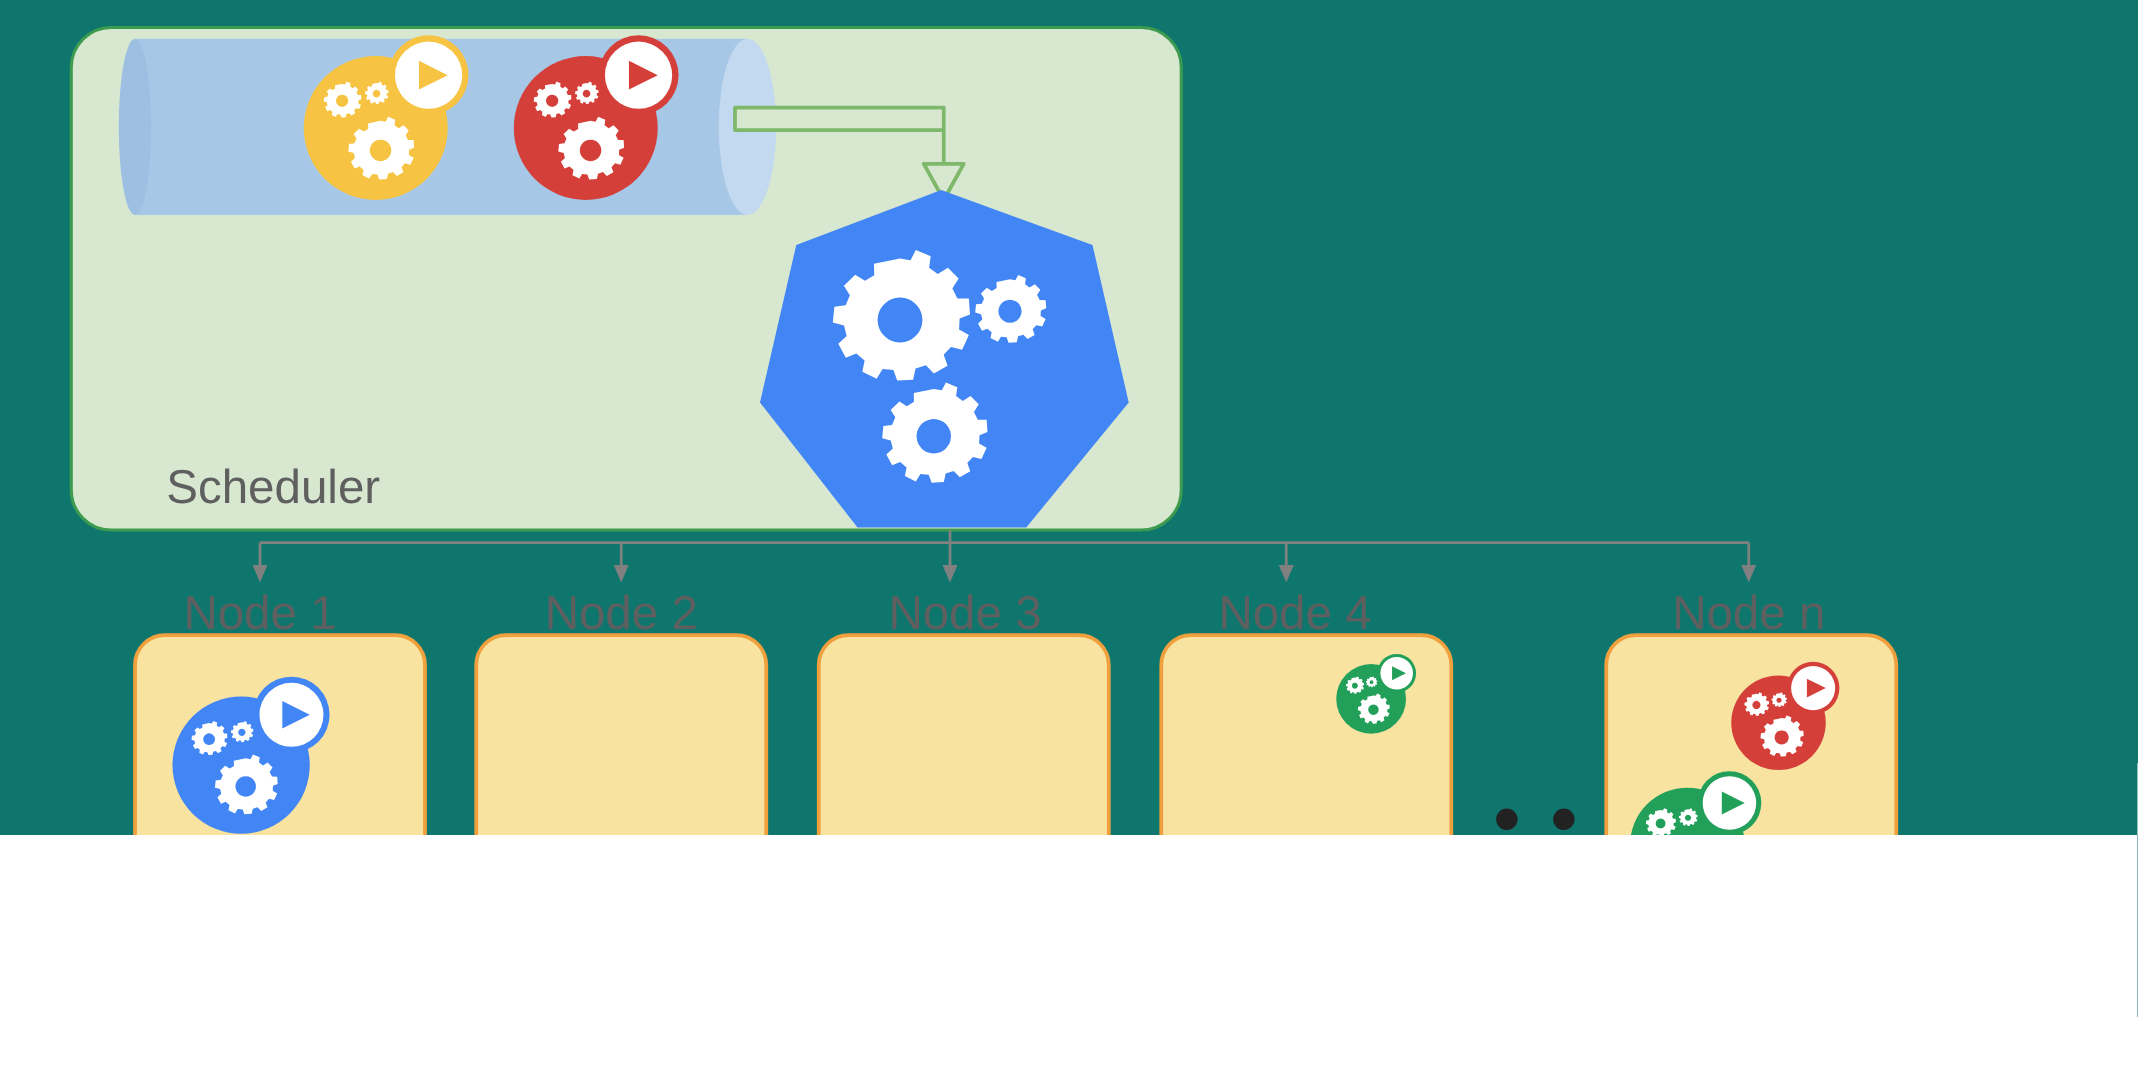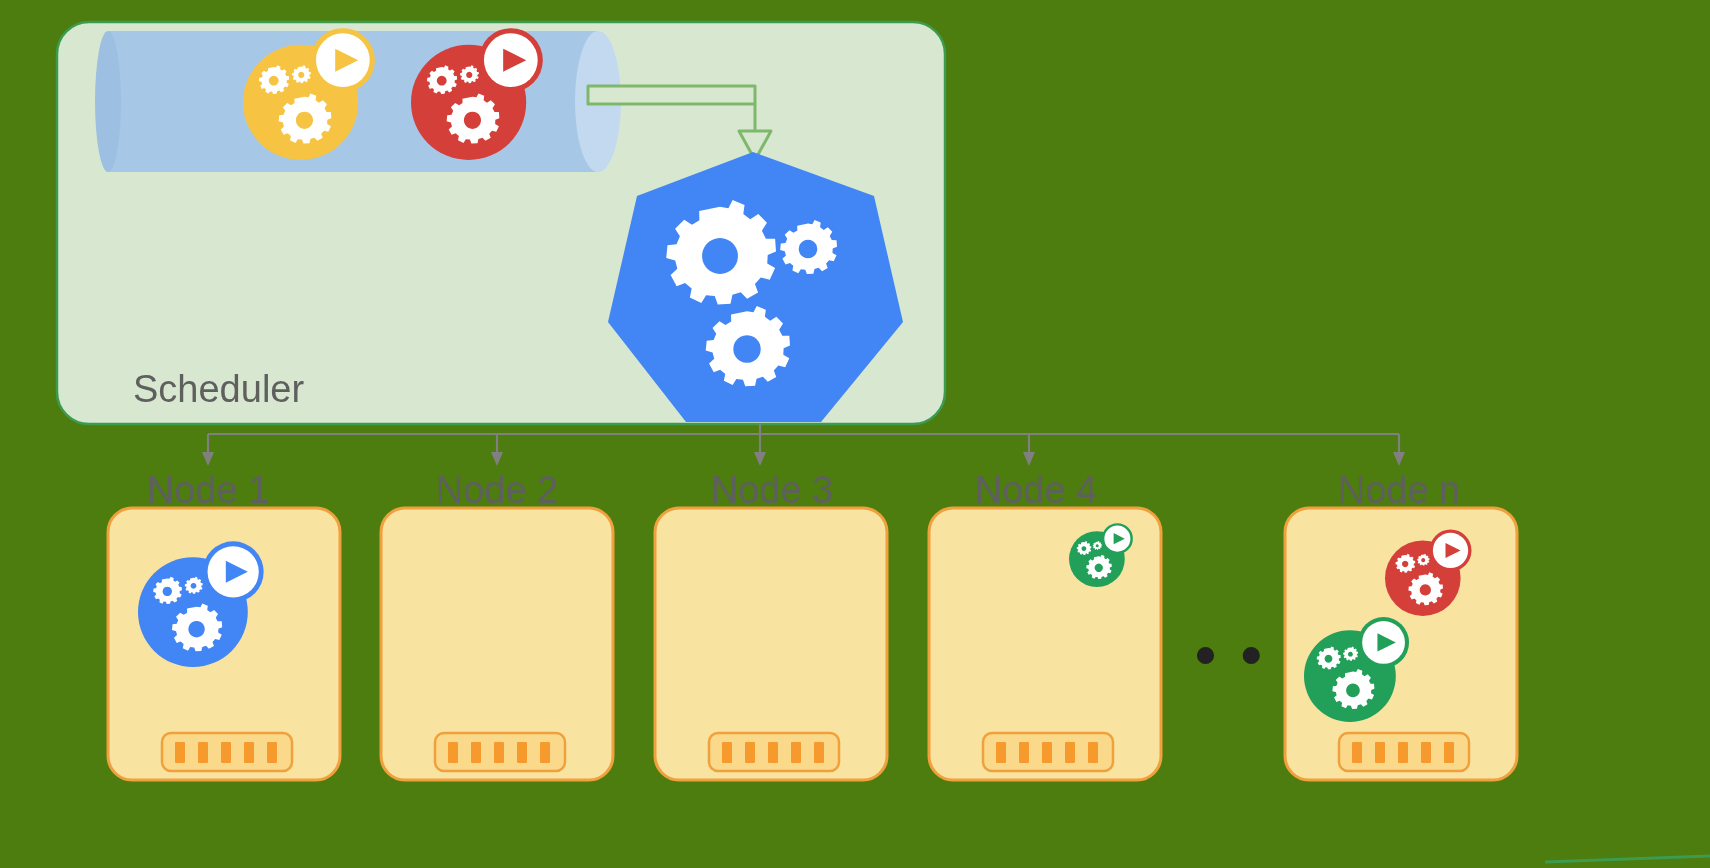--- a/index.html
+++ b/index.html
@@ -7,23 +7,23 @@
     margin: 0;
     padding: 0;
     background: #ffffff;
   }
   body {
     font-family: "Liberation Sans", sans-serif;
   }
   #stage {
     position: relative;
     width: 1710px;
-    height: 868px;
+    height: 668px;
     overflow: hidden;
-    background: #4d7c0f;
+    background: #0f766e;
   }
   #stage svg.layer {
     position: absolute;
     left: 0;
     top: 0;
     width: 1710px;
     height: 868px;
   }
   .node-label {
     font-family: "Liberation Sans", sans-serif;

